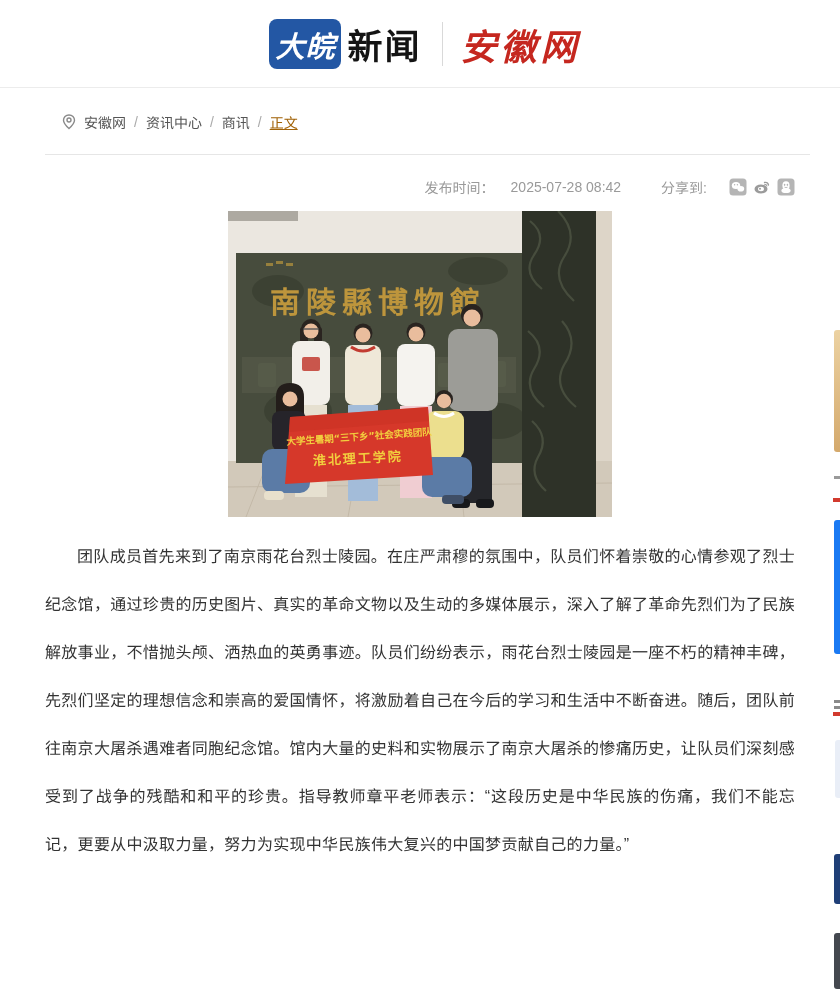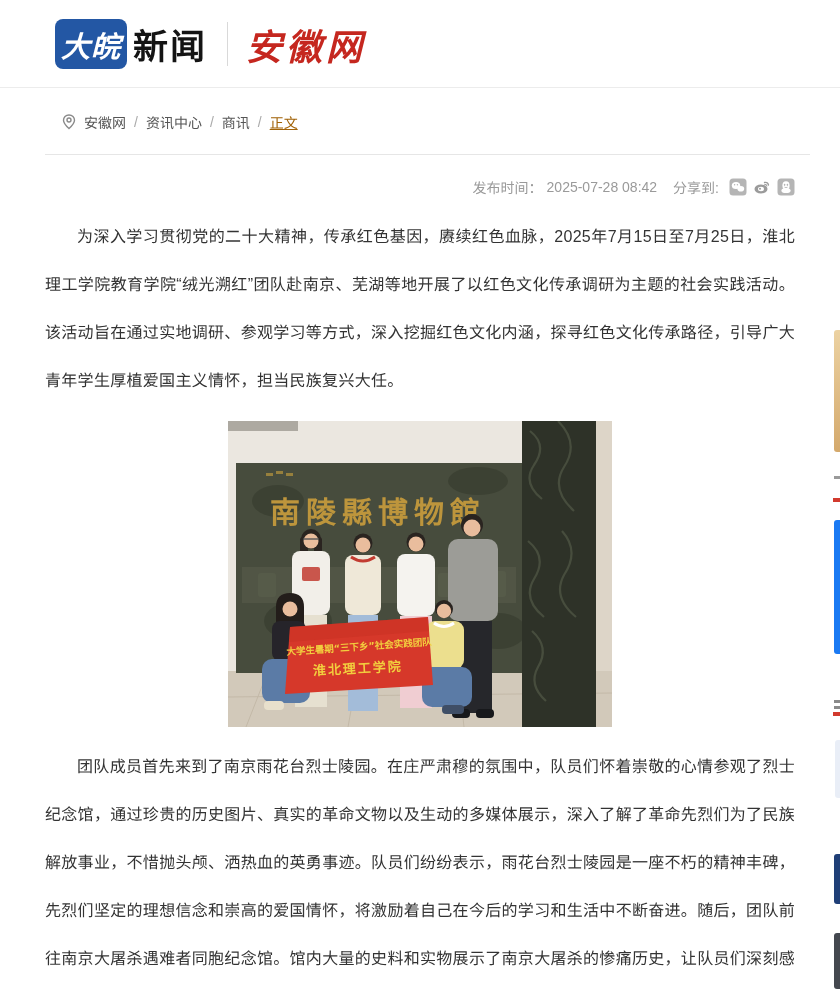--- a/index.html
+++ b/index.html
@@ -10,20 +10,21 @@
     font-family: "Liberation Sans", "DejaVu Sans", sans-serif;
     position: relative;
   }
   
   .site-header {
     height: 88px;
     display: flex; align-items: center;
     padding: 0 45px 0 55px;
     border-bottom: 1px solid #ececec;
     box-sizing: border-box;
+    justify-content: center;
   }
   .logo-wrap { display: flex; align-items: center; }
   .logo-badge {
     width: 72px; height: 50px;
     background: #2357a4;
     border-radius: 8px;
     color: #fff;
     font-size: 29px; font-weight: bold; font-style: italic;
     display: flex; align-items: center; justify-content: center;
     letter-spacing: 1px;
@@ -69,21 +70,21 @@
     margin: 26px 0 0 0;
     font-size: 26px; font-weight: 800;
     color: #3d3d3d;
     line-height: 44px;
     letter-spacing: 0.5px;
   }
   .article-meta {
     margin-top: 22px;
     display: flex; align-items: center; justify-content: flex-end;
     font-size: 14px; color: #9a9a9a;
-    gap: 4px;
+    gap: 16px;
   }
   .share-icons { display: flex; align-items: center; gap: 6px; margin-left: 6px; }
   .share-btn {
     width: 18px; height: 18px; cursor: pointer;
     display: inline-flex; align-items: center; justify-content: center;
   }
   .share-btn svg { width: 18px; height: 18px; }
   .article-body { margin-top: 14px; }
   .article-body p {
     font-size: 16px; color: #333;
@@ -173,21 +174,20 @@
           <ellipse cx="9" cy="12.5" rx="4.6" ry="2.6" fill="#fff"></ellipse>
           <ellipse cx="7.6" cy="6.8" rx="0.8" ry="1.1" fill="#b5b5b5"></ellipse>
           <ellipse cx="10.4" cy="6.8" rx="0.8" ry="1.1" fill="#b5b5b5"></ellipse>
           <path d="M7.5 9.2 Q9 10 10.5 9.2" fill="none" stroke="#b5b5b5" stroke-width="0.9"></path>
         </svg>
       </span>
     </span>
   </div>
 
   <div class="article-body">
-    <p>为深入学习贯彻党的二十大精神，传承红色基因，赓续红色血脉，2025年7月15日至7月25日，淮北理工学院教育学院“绒光溯红”团队赴南京、芜湖等地开展了以红色文化传承调研为主题的社会实践活动。该活动旨在通过实地调研、参观学习等方式，深入挖掘红色文化内涵，探寻红色文化传承路径，引导广大青年学生厚植爱国主义情怀，担当民族复兴大任。</p>
 
     <svg class="article-photo" viewBox="0 0 384 306" role="img">
 
       <rect x="0" y="0" width="384" height="306" fill="#ebe7e0"></rect>
       <rect x="0" y="0" width="70" height="10" fill="#7a766e" opacity="0.55"></rect>
 
       <rect x="0" y="250" width="384" height="56" fill="#d2c9ba"></rect>
       <g stroke="#bdb2a0" stroke-width="1" opacity="0.7">
         <line x1="40" y1="250" x2="18" y2="306"></line>
         <line x1="130" y1="250" x2="120" y2="306"></line>

